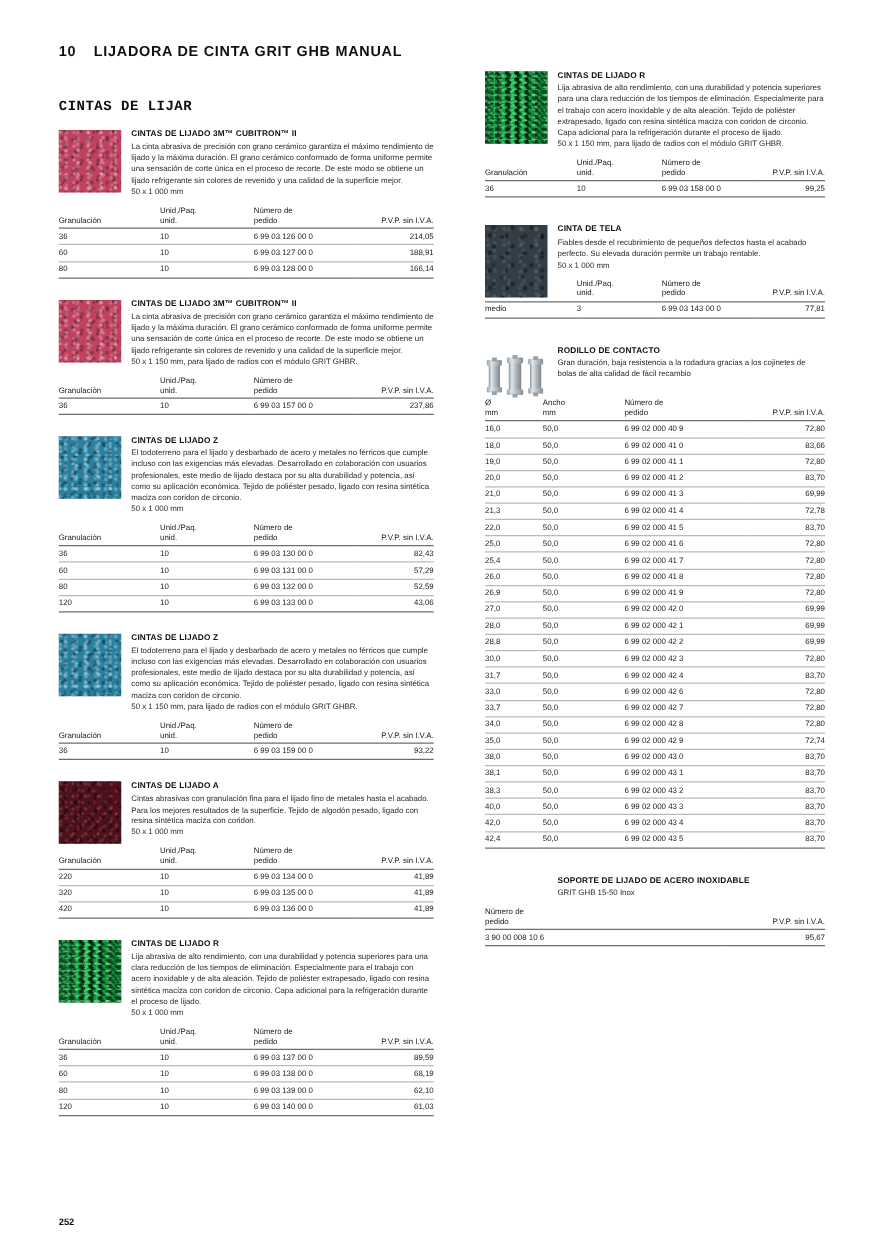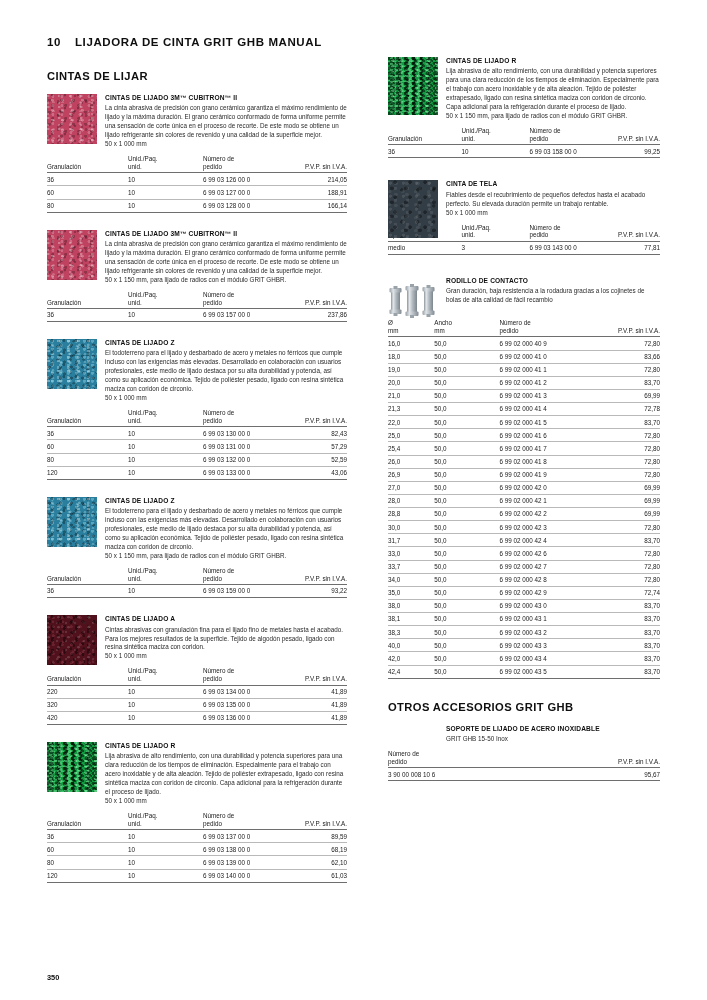--- a/index.html
+++ b/index.html
@@ -20,21 +20,21 @@
     color: #0f0f0f;
   }
   .page-header .num { margin-right: 14px; }
 
   
   .col-left  { position: absolute; left: 47px;  top: 66px; width: 300px; }
   .col-right { position: absolute; left: 388px; top: 57px; width: 272px; }
 
   h2.section-title {
     font-size: 11.2px; font-weight: bold; letter-spacing: 0.4px;
-    color: #0f0f0f; margin: 4px 0 12px 0;
+    color: #0f0f0f; margin: 14px 0 12px 0; font-family: Liberation Mono, monospace;
   }
   .col-right h2.section-title { margin-top: 0; }
 
   
   .product { position: relative; margin-bottom: 6px; }
   .product .swatch {
     position: absolute; left: 0; top: 0;
     width: 50px; height: 50px;
   }
   .product .swatch.tall { height: 58px; }
@@ -690,21 +690,20 @@
               <td class="c-anch">50,0</td>
               <td class="c-pedido">6 99 02 000 43 5</td>
               <td class="c-pvp num">83,70</td>
             </tr>
           </tbody>
       </table>
     </div>
 
     <div class="gap-lg"></div>
 
-    <h2 class="section-title">OTROS ACCESORIOS GRIT GHB</h2>
     <div class="product">
       <div class="body">
         <h3>SOPORTE DE LIJADO DE ACERO INOXIDABLE</h3>
         <p class="dim">GRIT GHB 15-50 Inox</p>
       </div>
       <table class="simple">
         <thead>
             <tr>
           <th style="width:70%"><span>Número de</span><br><span>pedido</span></th>
           <th class="num" style="width:30%">P.V.P. sin I.V.A.</th>
@@ -713,14 +712,14 @@
         <tbody>
             <tr>
               <td class="">3 90 00 008 10 6</td>
               <td class="num">95,67</td>
             </tr>
           </tbody>
       </table>
     </div>
   </div>
 
-  <div class="page-number">350</div>
+  <div class="page-number">252</div>
 </div>
 
 </body></html>

